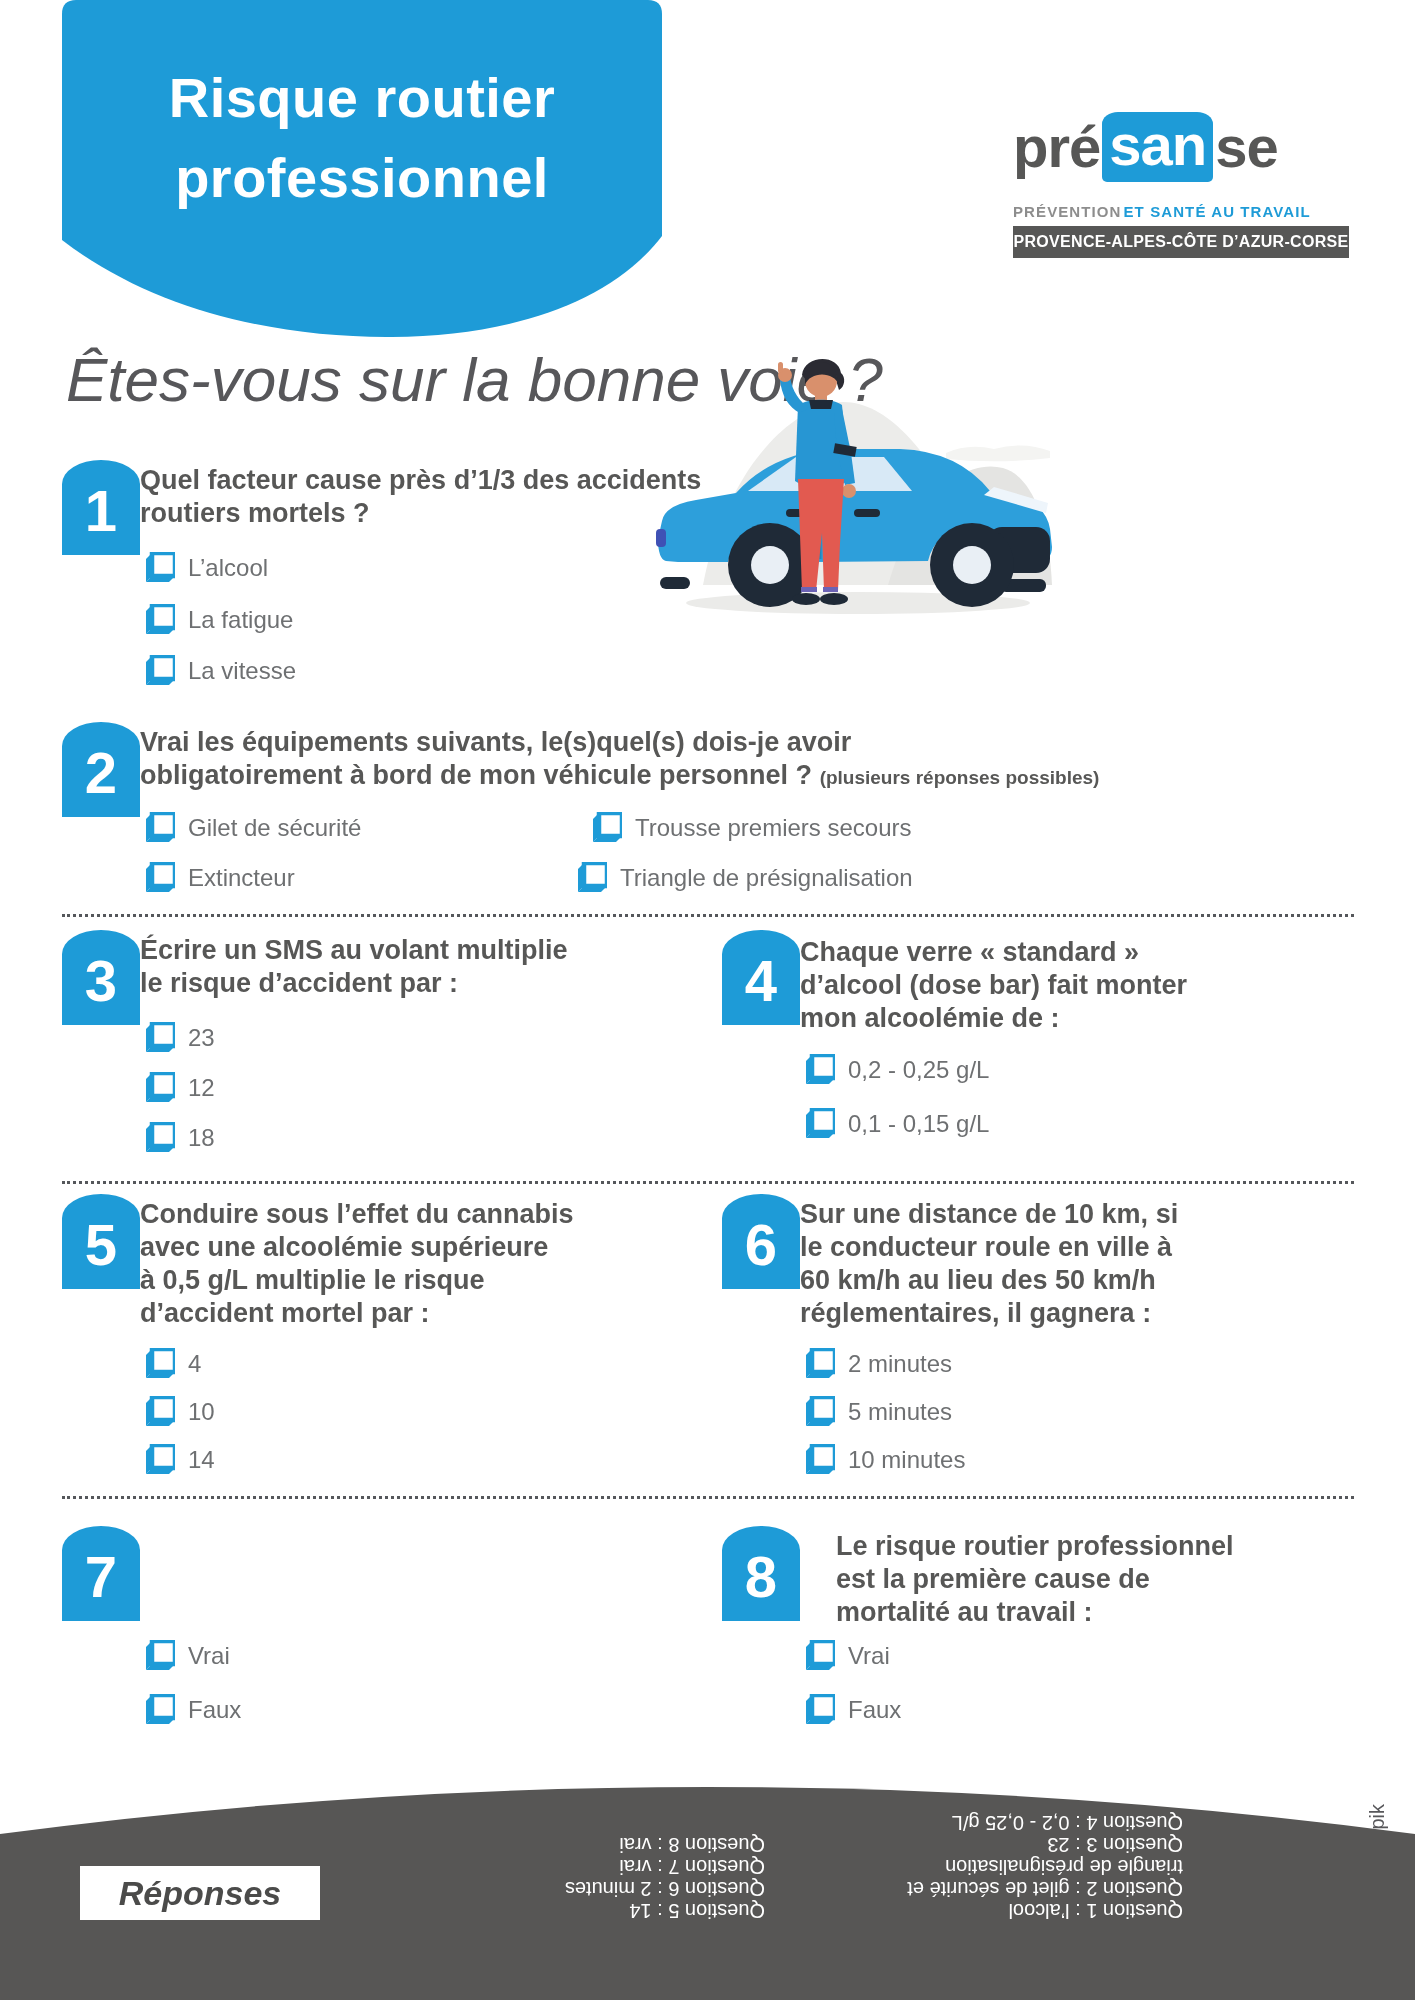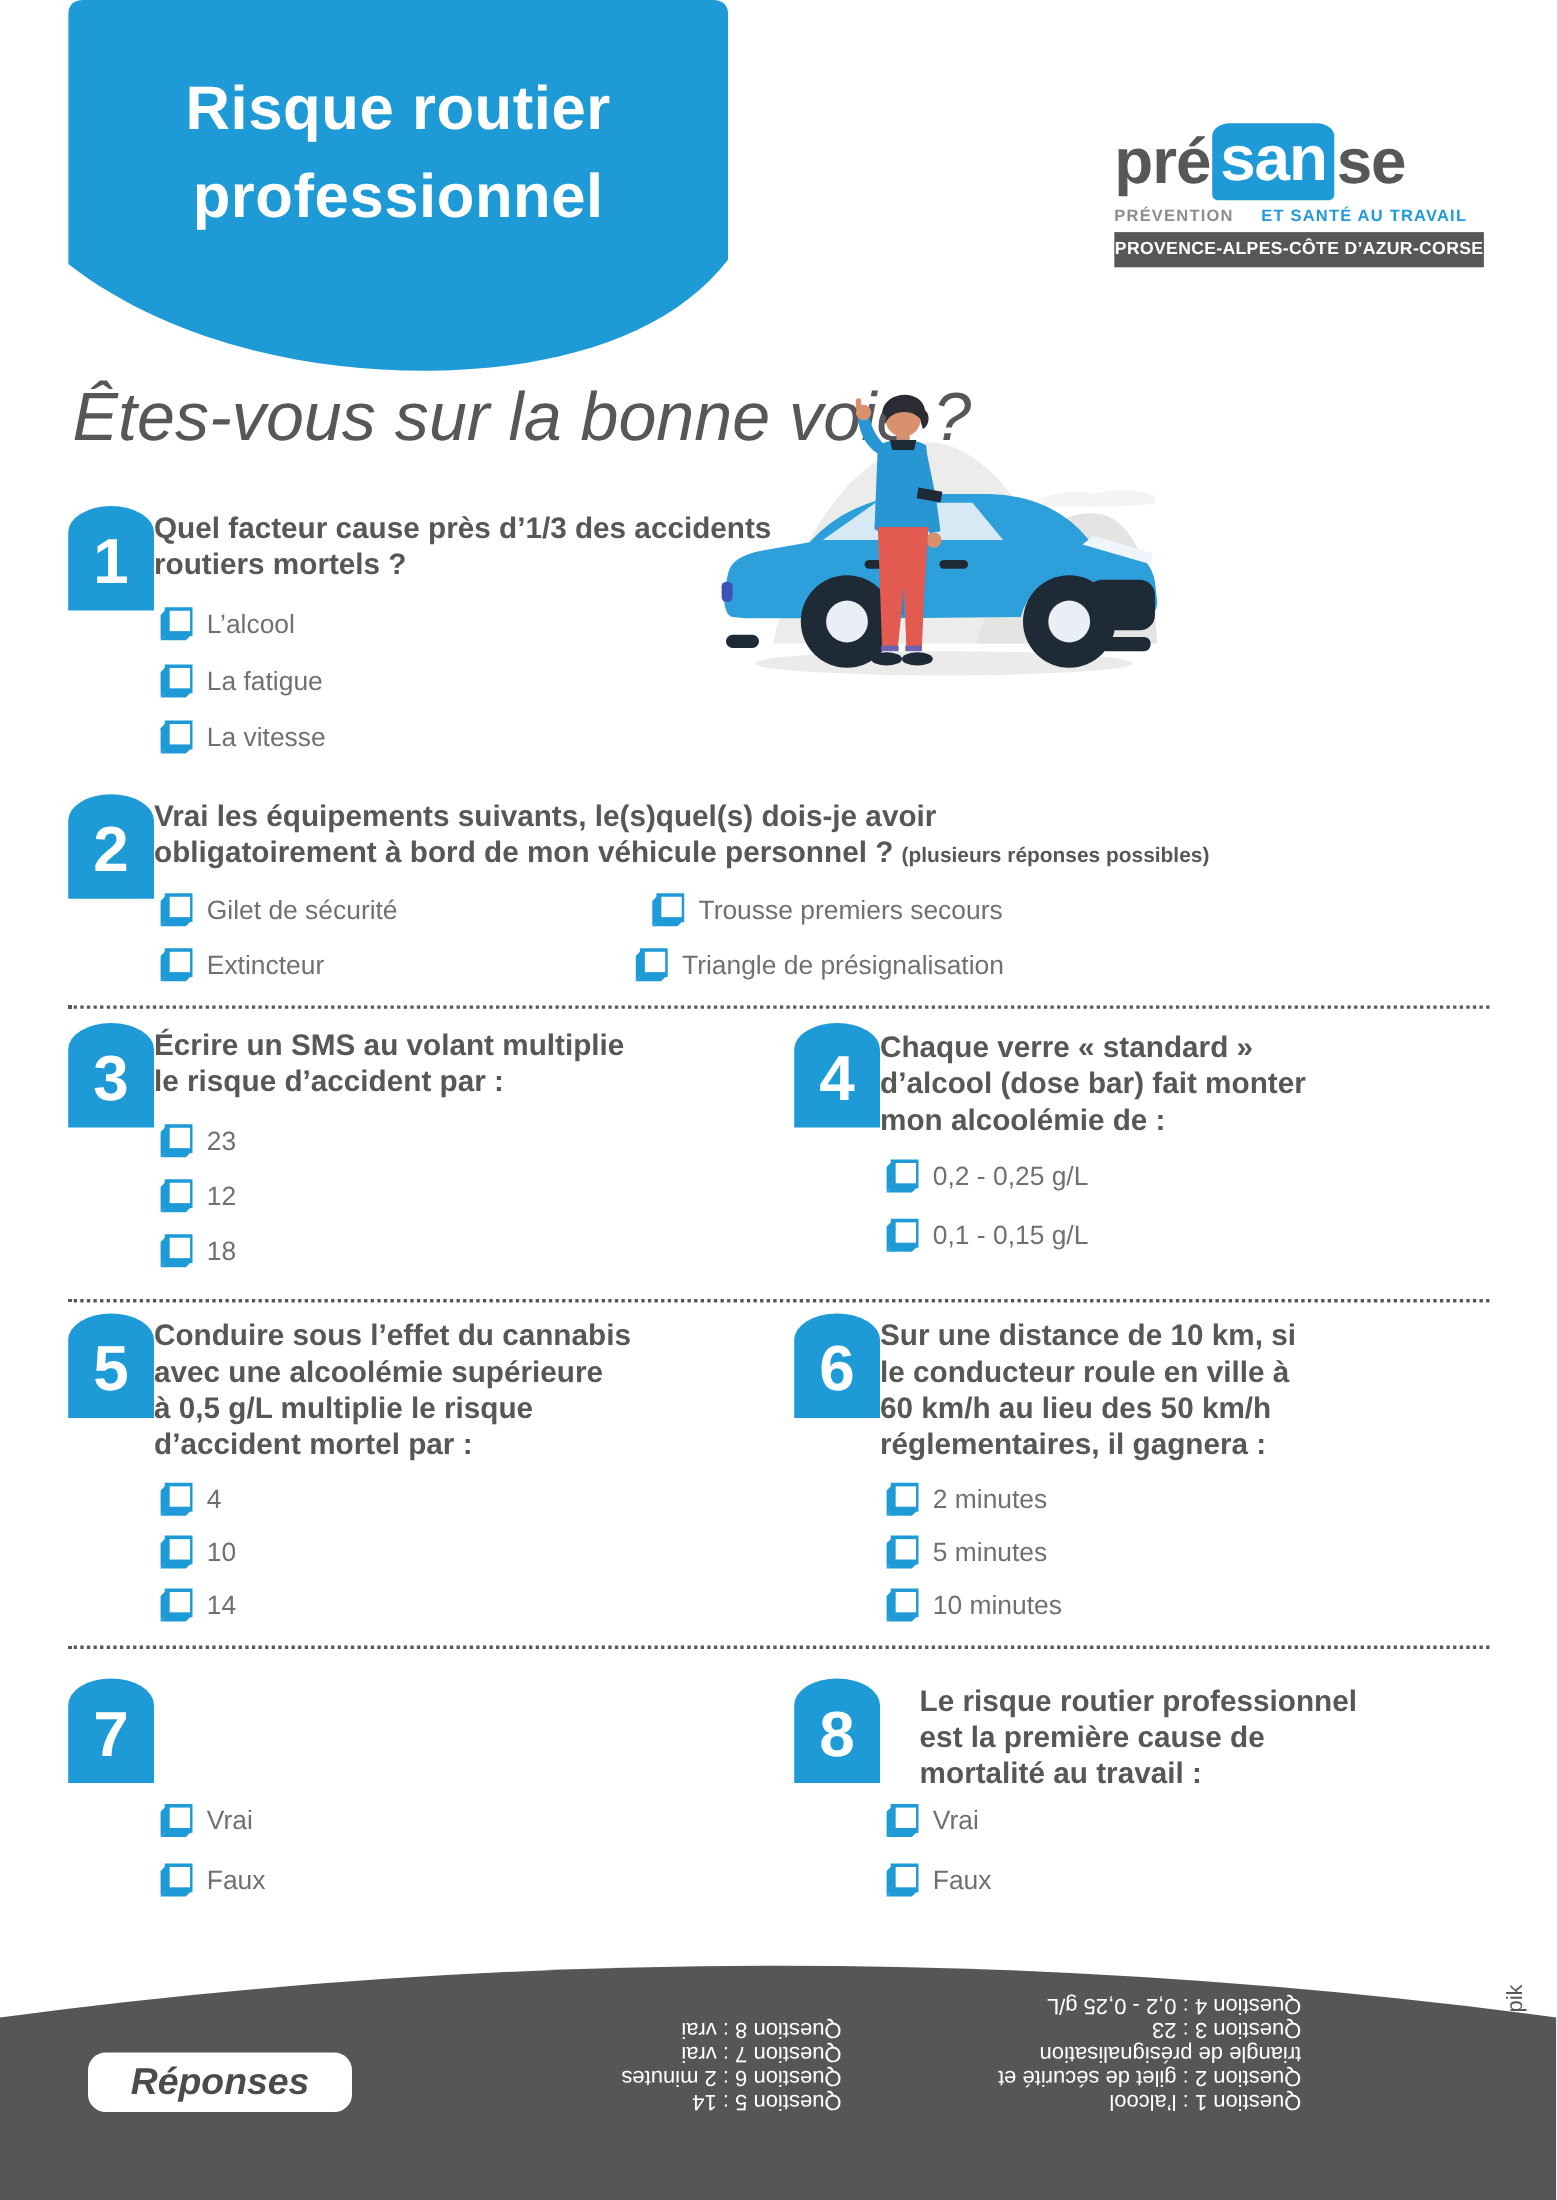--- a/index.html
+++ b/index.html
@@ -9,22 +9,22 @@
   
   .hdr-svg{position:absolute;left:62px;top:0;}
   .hdr-title{position:absolute;left:62px;top:58px;width:600px;text-align:center;
              color:#fff;font-weight:700;font-size:56px;line-height:80px;letter-spacing:.5px;}
   
   .logo{position:absolute;left:1013px;top:110px;width:336px;}
   .logo-row1{display:flex;align-items:center;justify-content:flex-start;font-weight:700;
              font-size:58px;letter-spacing:-1px;color:#575756;line-height:74px;}
   .logo-san{background:#1E9BD7;color:#fff;padding:0 7px 4px 7px;margin:0 2px;
             border-radius:16px 16px 5px 5px / 12px 12px 5px 5px;line-height:66px;}
-  .logo-tag{display:flex;gap:25px;font-size:15px;font-weight:700;letter-spacing:1.1px;
-            margin-top:4px;white-space:nowrap;}
+  .logo-tag{display:flex;gap:2px;font-size:15px;font-weight:700;letter-spacing:1.1px;
+            margin-top:19px;white-space:nowrap;}
   .logo-tag .g{color:#8d8d8d;}  .logo-tag .b{color:#1E9BD7;}
   .logo-region{margin-top:6px;background:#575756;color:#fff;font-weight:700;font-size:16px;
                letter-spacing:.3px;text-align:center;line-height:32px;height:32px;}
   
   .heading{position:absolute;left:66px;top:344px;font-size:62px;font-style:italic;
            font-weight:400;color:#57575a;letter-spacing:0;white-space:nowrap;}
   
   .badge{position:absolute;width:78px;height:95px;background:#1E9BD7;color:#fff;
          border-radius:39px 39px 0 0 / 24px 24px 0 0;display:flex;align-items:center;
          justify-content:center;font-weight:700;font-size:58px;padding-top:6px;box-sizing:border-box;}
@@ -37,21 +37,21 @@
   .opt-label{margin-left:13px;font-size:24px;color:#6e7072;white-space:nowrap;line-height:31px;}
   
   .dots{position:absolute;left:62px;width:1292px;height:0;border-top:3.5px dotted #55575b;}
   
   .credits{position:absolute;right:26px;bottom:196px;transform:rotate(-90deg);
            transform-origin:100% 100%;white-space:nowrap;font-size:20px;color:#57575a;}
   
   .footer-svg{position:absolute;left:0;top:1786px;}
   .reponses{position:absolute;left:80px;top:1866px;width:240px;height:54px;background:#fff;
             display:flex;align-items:center;justify-content:center;font-size:34px;
-            font-style:italic;font-weight:700;color:#4b4b4a;border-radius:16px;}
+            font-style:italic;font-weight:700;color:#4b4b4a;}
   .answers{position:absolute;transform:rotate(180deg);color:#fff;font-size:20px;line-height:22px;
            text-align:left;white-space:nowrap;}
   .ansA{left:655px;top:1812px;width:528px;height:110px;}
   .ansB{left:437px;top:1834px;width:328px;height:88px;}
 </style>
 </head>
 <body>
 
 <div class="page">
 

